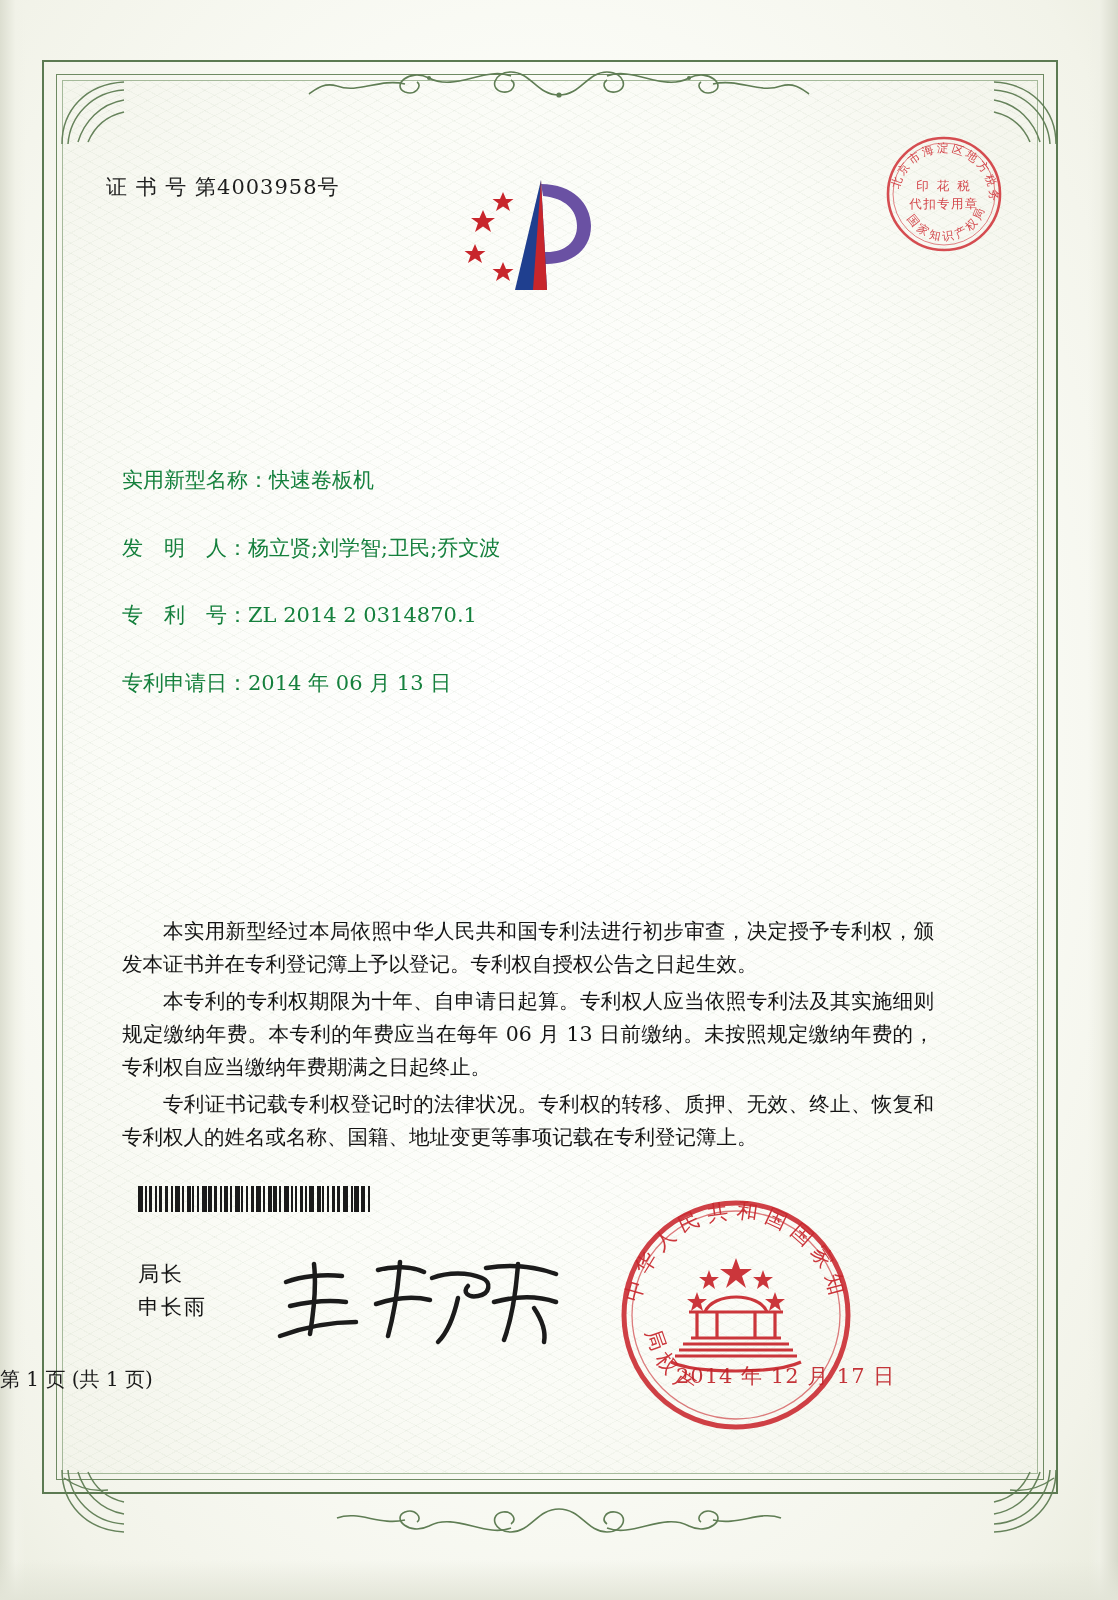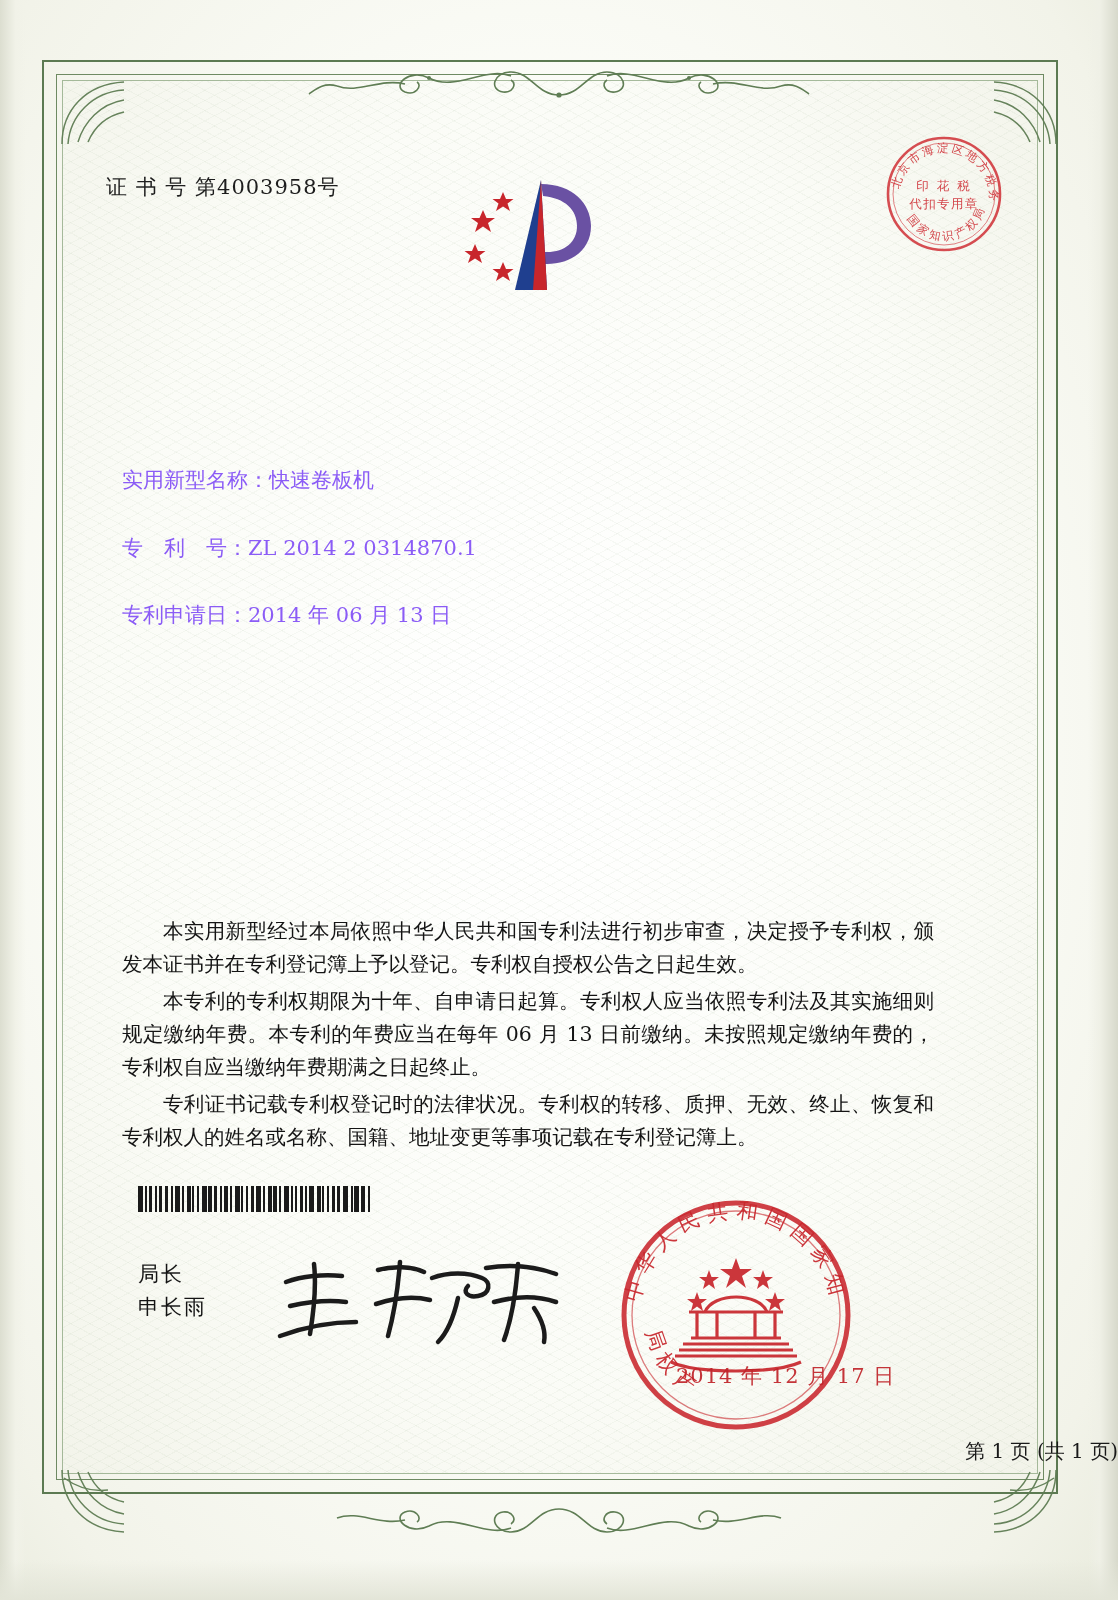--- a/index.html
+++ b/index.html
@@ -136,21 +136,21 @@
   }
 
   
   .fields {
     position: absolute;
     left: 122px; top: 468px;
     width: 820px;
   }
   .field-row {
     font-size: 21px;
-    color: #8b5cf6;
+    color: #15803d;
     font-family: "DejaVu Serif", serif;
     margin-bottom: 42.5px;
     white-space: nowrap;
     line-height: 1.2;
   }
   .field-label {
     display: inline;
   }
   .field-value {
     display: inline;
@@ -216,22 +216,22 @@
     font-size: 21px;
     color: #c0242a;
     letter-spacing: 1px;
     white-space: nowrap;
     opacity: .92;
   }
 
   
   .page-footer {
     position: absolute;
-    left: 0; right: 0; top: 1438px;
-    text-align: right;
+    left: 0; right: 0; top: 1366px;
+    text-align: left;
     font-family: "DejaVu Serif", serif;
     font-size: 20px;
     color: #191919;
   }
 </style>
 </head>
 <body>
 
 <div class="page">
   <div class="paper-tint"></div>
@@ -340,20 +340,23 @@
     <text x="66" y="62" text-anchor="middle" font-size="12.5" fill="#d0343a" font-family="'DejaVu Sans', sans-serif" letter-spacing="2" opacity="0.92">印 花 税</text>
     <text x="66" y="80" text-anchor="middle" font-size="12.5" fill="#d0343a" font-family="'DejaVu Sans', sans-serif" letter-spacing="1.4" opacity="0.92">代扣专用章</text>
   </svg>
 
 
   <div class="fields">
     <div class="field-row">
       <span class="field-label">实用新型名称：</span><span class="field-value">快速卷板机</span>
     </div>
     <div class="field-row">
+      <span class="field-label">发　明　人：</span><span class="field-value">杨立贤;刘学智;卫民;乔文波</span>
+    </div>
+    <div class="field-row">
       <span class="field-label">专　利　号：</span><span class="field-value">ZL 2014 2 0314870.1</span>
     </div>
     <div class="field-row">
       <span class="field-label">专利申请日：</span><span class="field-value">2014 年 06 月 13 日</span>
     </div>
   </div>
 
   <div class="body-text">
     <p>本实用新型经过本局依照中华人民共和国专利法进行初步审查，决定授予专利权，颁发本证书并在专利登记簿上予以登记。专利权自授权公告之日起生效。</p>
     <p>本专利的专利权期限为十年、自申请日起算。专利权人应当依照专利法及其实施细则规定缴纳年费。本专利的年费应当在每年 06 月 13 日前缴纳。未按照规定缴纳年费的，专利权自应当缴纳年费期满之日起终止。</p>

